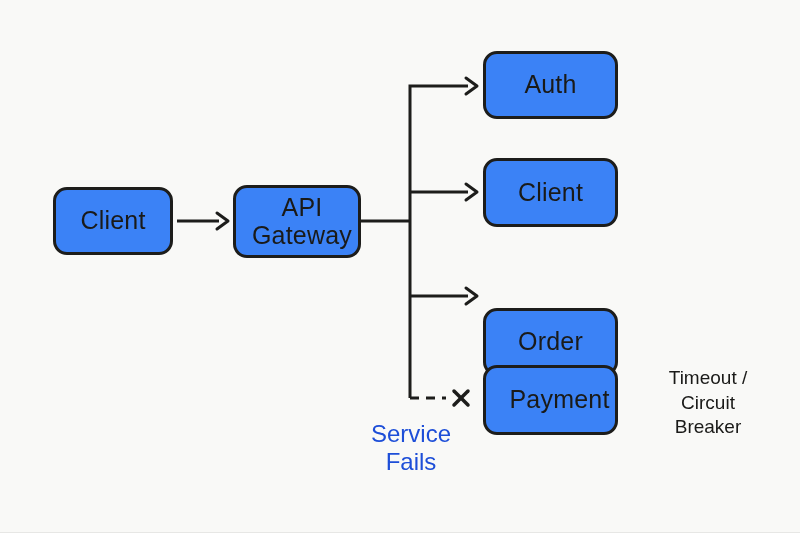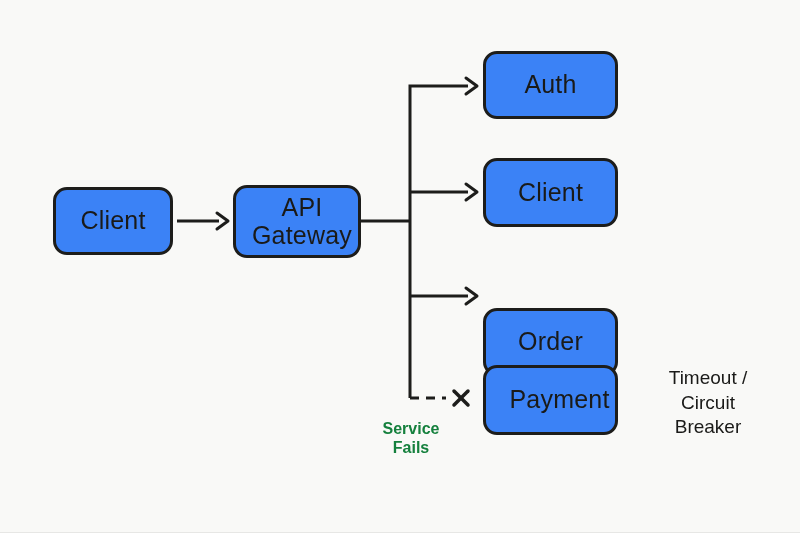--- a/index.html
+++ b/index.html
@@ -45,24 +45,24 @@
   .node-order    { left: 483px; top: 262px; width: 135px; height: 68px; margin-top: 46px; }
   .node-payment  { left: 483px; top: 365px; width: 135px; height: 70px; padding-left: 24px; }
   .annotation {
     position: absolute;
     text-align: center;
   }
   .annotation-fail {
     left: 366px;
     top: 420px;
     width: 90px;
-    font-size: 16px;
-    font-weight: 700;
+    font-size: 24px;
+    font-weight: 400;
     line-height: 1.18;
-    color: #15803d;
+    color: #1d4ed8;
   }
   .annotation-timeout {
     left: 652px;
     top: 366px;
     width: 112px;
     font-size: 19px;
     font-weight: 500;
     line-height: 1.3;
     color: #1a1a18;
   }

